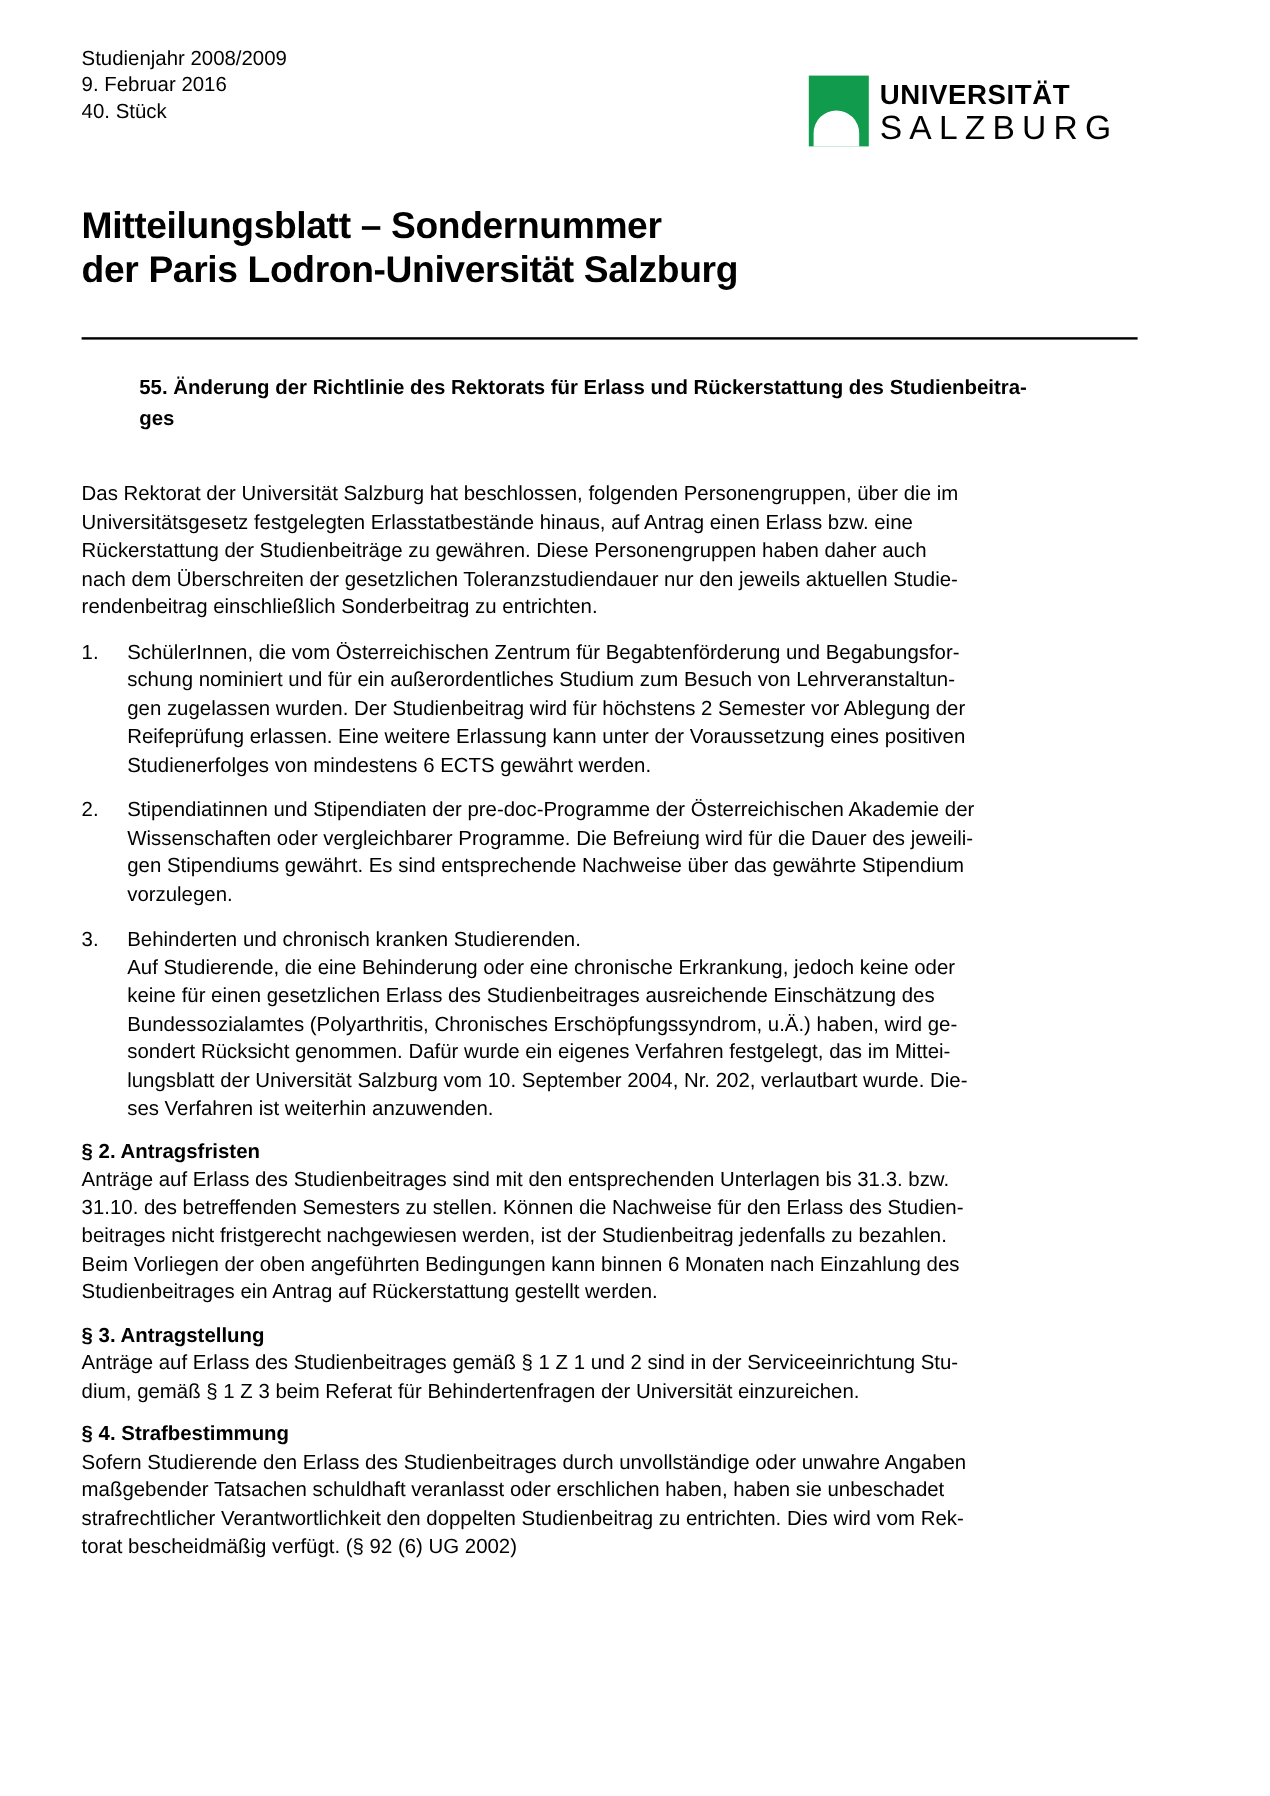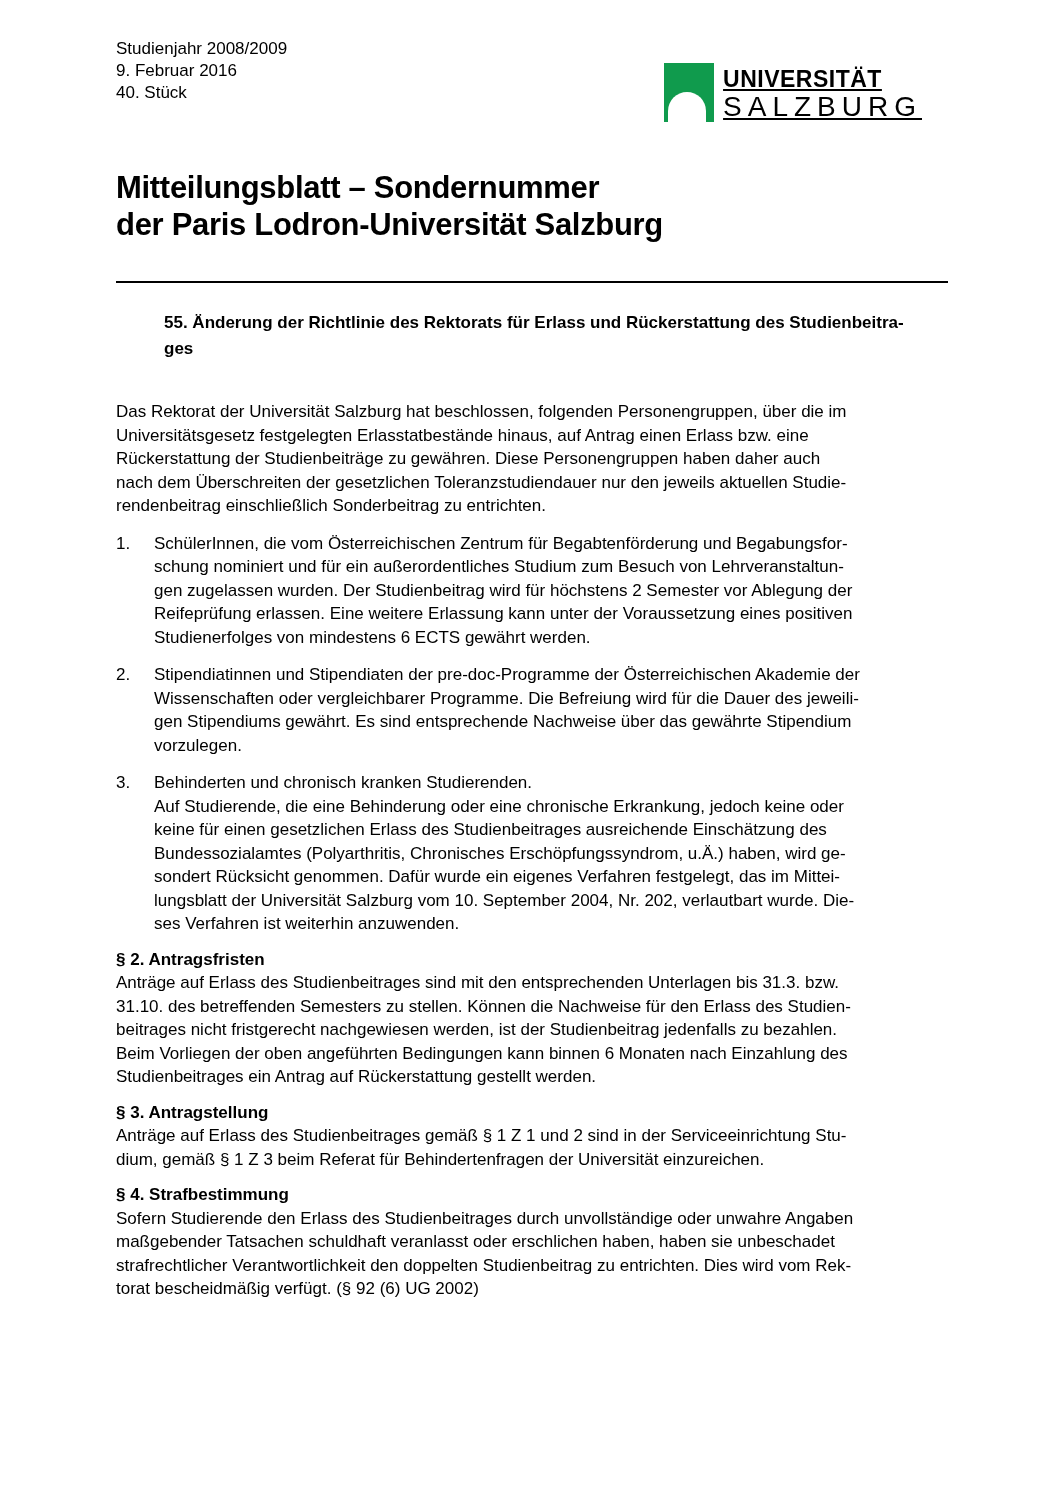--- a/index.html
+++ b/index.html
@@ -5,26 +5,26 @@
   * { margin: 0; padding: 0; box-sizing: border-box; }
   html, body {
     width: 1058px; height: 1497px;
     background: #ffffff;
     color: #000000;
     font-family: "Liberation Sans", "DejaVu Sans", sans-serif;
     overflow: hidden;
   }
   .page {
     width: 1058px; height: 1497px;
-    padding: 38px 110px 0 116px;
+    padding: 38px 110px 0 68px;
   }
   
   .header { display: flex; justify-content: space-between; align-items: flex-start; }
   .header-meta { font-size: 17px; line-height: 22px; }
-  .logo { display: flex; margin-top: 25px; margin-right: 26px; text-decoration: underline; }
+  .logo { display: flex; margin-top: 25px; margin-right: 16px; }
   .logo-mark {
     width: 50px; height: 59px;
     background: #109b4d;
     position: relative;
     flex: none;
   }
   .logo-dome {
     position: absolute;
     left: 4px; bottom: 0;
     width: 38px; height: 30px;

